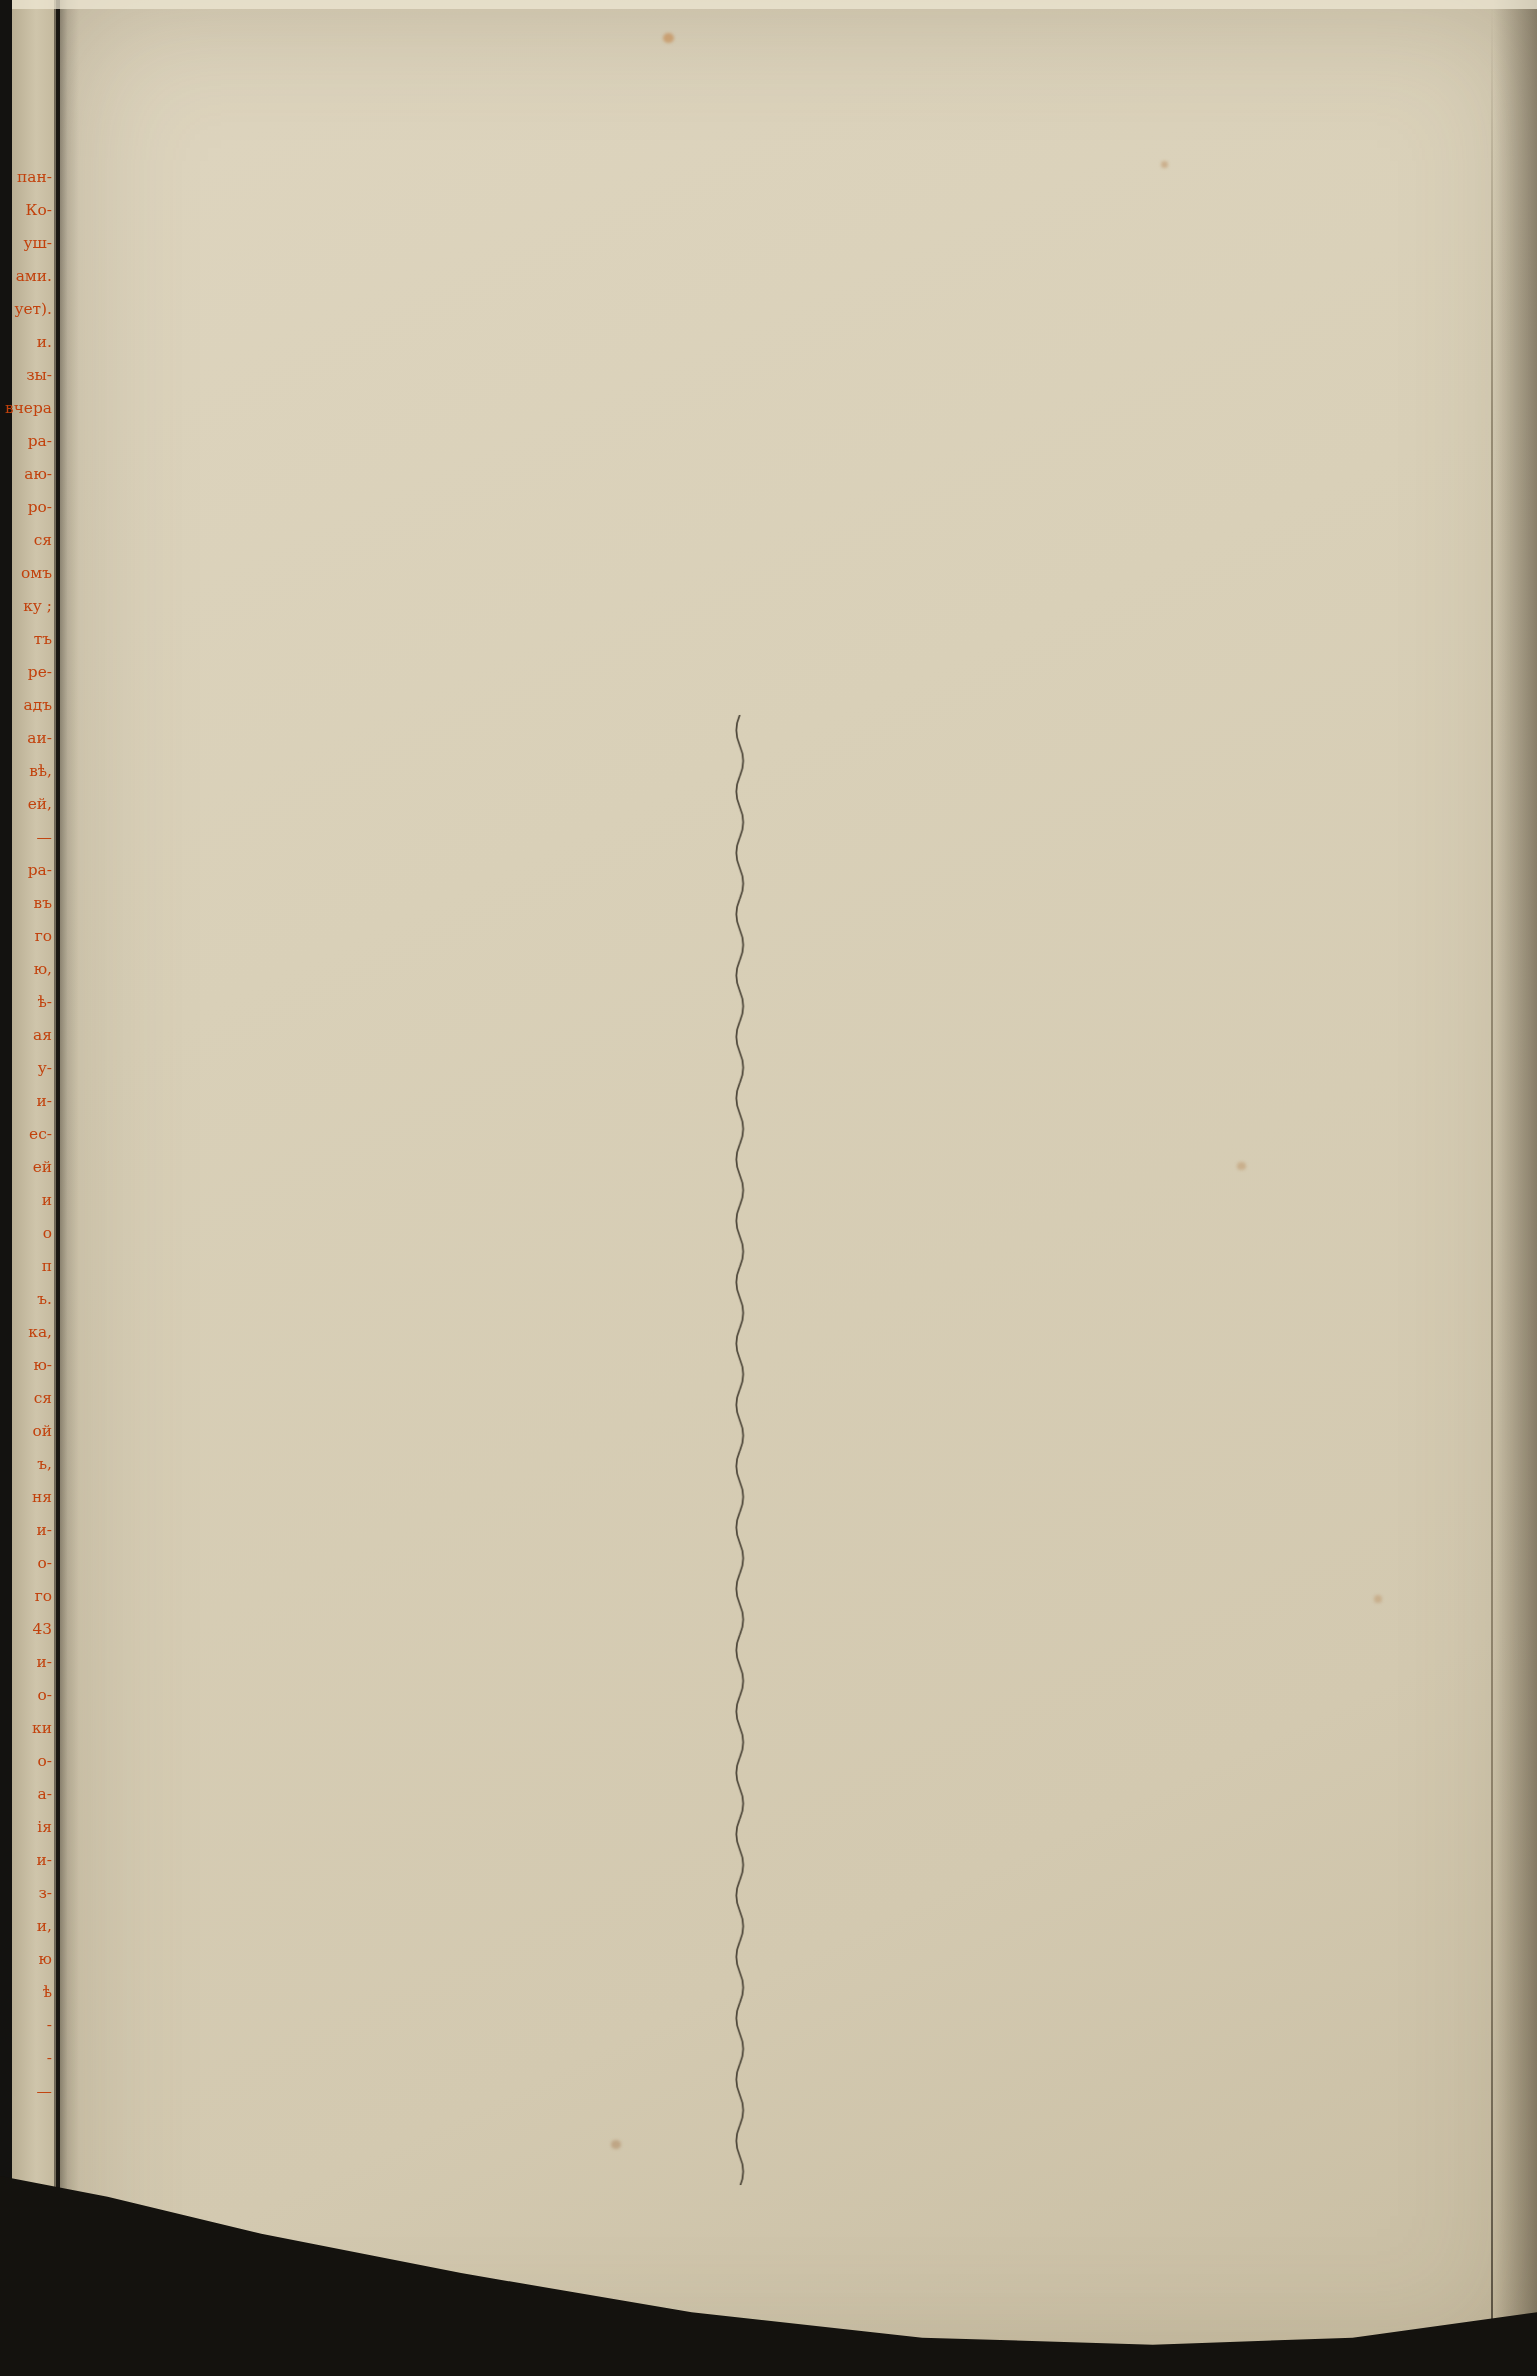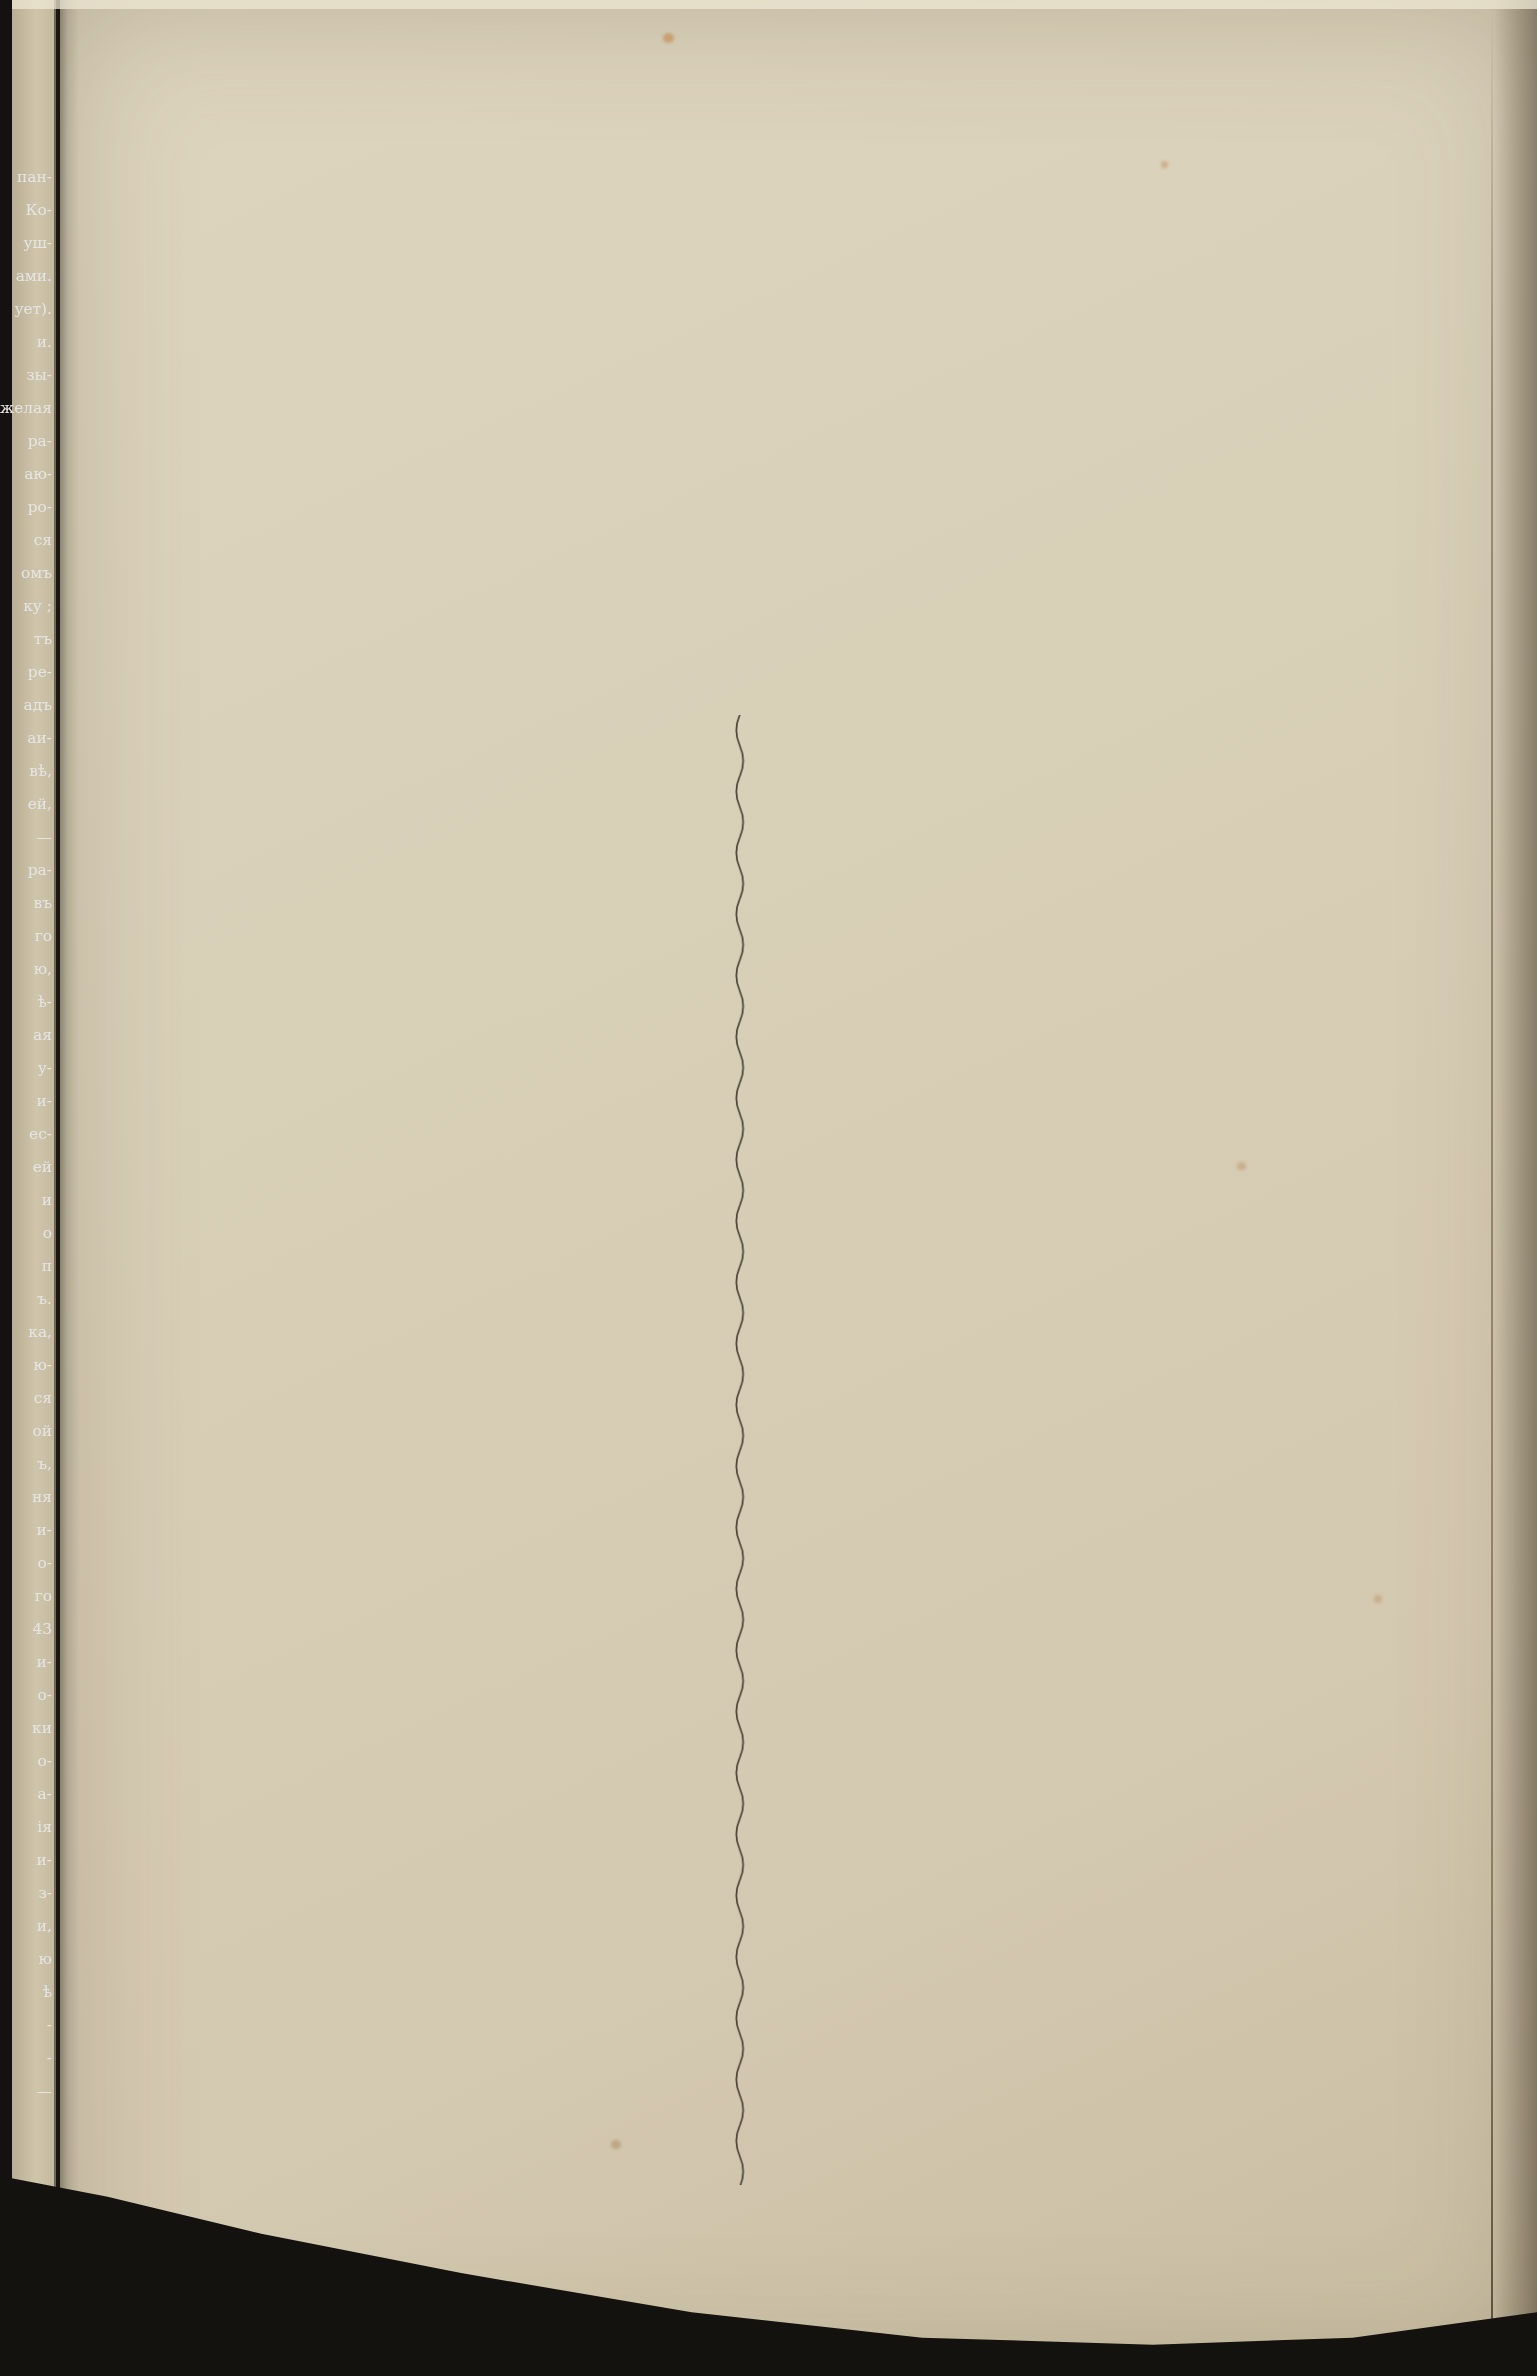--- a/index.html
+++ b/index.html
@@ -11,21 +11,21 @@
   }
   
   .prev-page-strip{
     position:absolute;left:11.5px;top:0;width:44px;height:2377px;
     background:linear-gradient(90deg,#b9ae93 0%, #cfc5ab 55%, #c4b99e 100%);
     z-index:1;
   }
   .edge-fragments{
     position:absolute;left:0;top:161px;width:52px;
     font-size:15.4px;line-height:33px;text-align:right;
-    color:#e5e5e5;filter:blur(0.3px);
+    color:#c2410c;filter:blur(0.3px);
     z-index:2;
   }
   .gutter-shadow{
     position:absolute;left:54px;top:0;width:25px;height:2377px;
     background:linear-gradient(90deg,rgba(35,30,22,0.55),rgba(35,30,22,0.12) 55%,rgba(35,30,22,0));
     z-index:3;
   }
   .sheet{
     position:absolute;left:60px;top:0;width:1478px;height:2377px;
     background:linear-gradient(155deg,#ded5bf 0%, #d9d0b8 35%, #d3c9b0 75%, #c8bda2 100%);
@@ -128,21 +128,21 @@
     <div>Ко-</div>
     <div>уш-</div>
     <div>ами.</div>
     <div>ует).</div>
     <div></div>
     <div>и.</div>
     <div></div>
     <div></div>
     <div>зы-</div>
     <div></div>
-    <div>желая</div>
+    <div>вчера</div>
     <div>ра-</div>
     <div>аю-</div>
     <div>ро-</div>
     <div>ся</div>
     <div>омъ</div>
     <div>ку ;</div>
     <div>тъ</div>
     <div>ре-</div>
     <div>адъ</div>
     <div>аи-</div>

